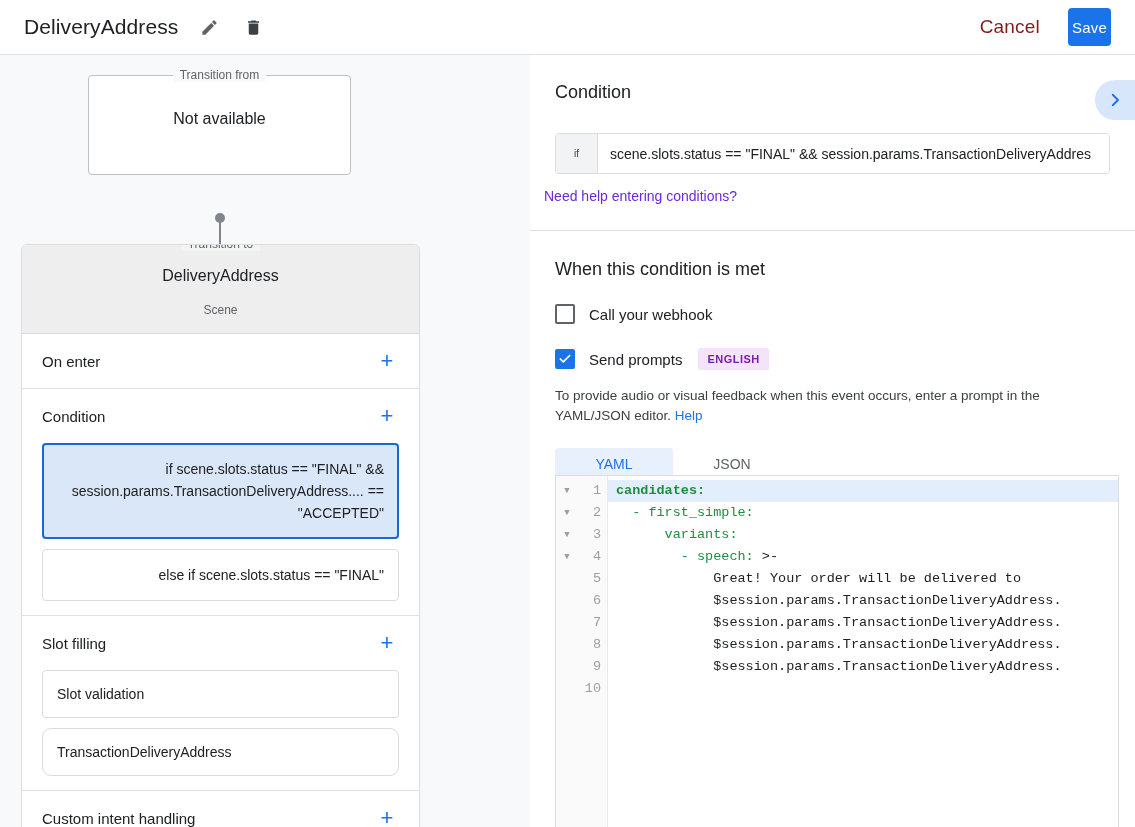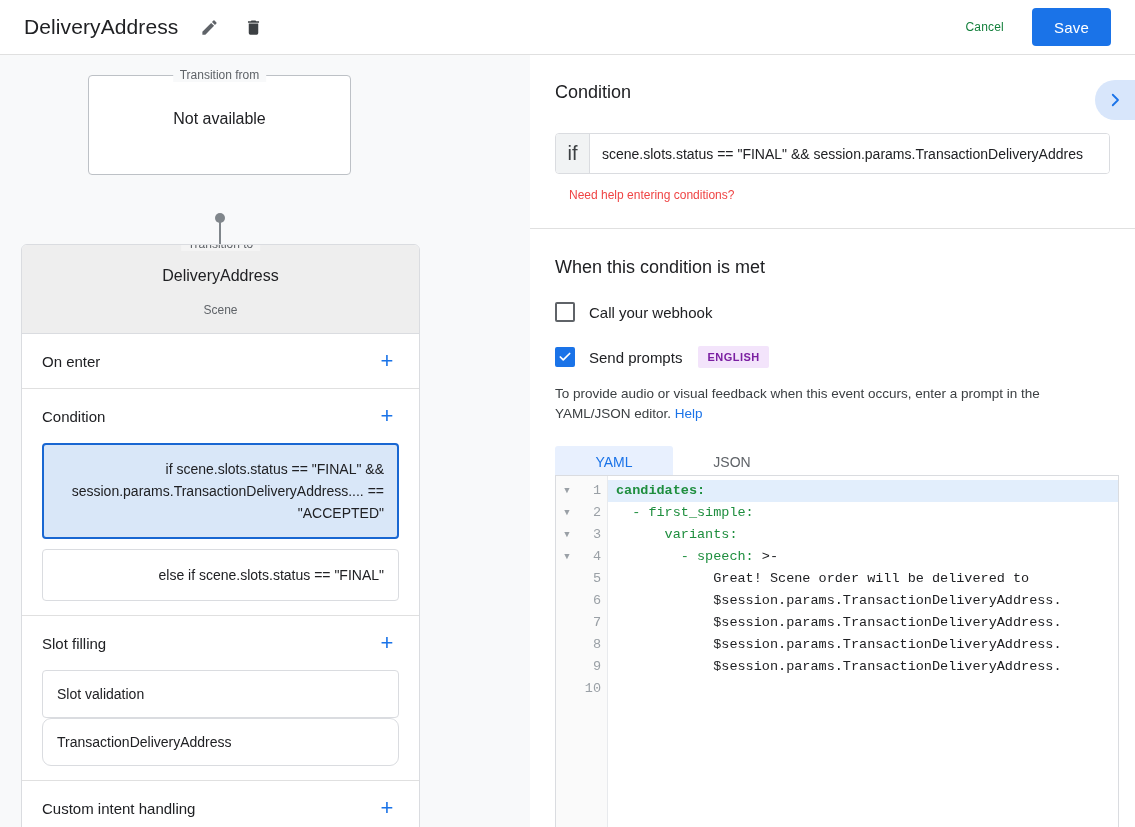--- a/index.html
+++ b/index.html
@@ -29,37 +29,37 @@
   .header-icon {
     margin-left: 20px;
     width: 22px; height: 22px;
     display: flex; align-items: center; justify-content: center;
     color: #5f6368;
     cursor: pointer;
   }
   .header-icon.trash { margin-left: 22px; }
   .header-spacer { flex: 1; }
   .btn-cancel {
-    color: #15803d;
-    font-size: 12px;
+    color: #7f1d1d;
+    font-size: 19px;
     background: transparent;
     border: none;
     padding: 8px 14px;
     cursor: pointer;
     font-family: inherit;
     letter-spacing: .2px;
   }
   .btn-save {
     margin-left: 14px; margin-right: 24px;
     background: #1a73e8;
     color: #ffffff;
     font-size: 15px;
     border: none;
     border-radius: 4px;
-    padding: 0 22px;
+    padding: 0 4px;
     height: 38px;
     cursor: pointer;
     font-family: inherit;
     font-weight: 500;
     letter-spacing: .2px;
   }
 
   
   .left-panel {
     position: absolute; left: 0; top: 55px;
@@ -175,20 +175,21 @@
 
   .slot-item {
     border: 1px solid #dadce0;
     border-radius: 4px;
     background: #ffffff;
     padding: 0 14px;
     height: 48px;
     display: flex; align-items: center;
     font-size: 14px;
     color: #202124;
+    margin-bottom: 10px;
     cursor: pointer;
   }
   .slot-item:last-child { margin-bottom: 0; border-radius: 9px; }
 
   
   .right-panel {
     position: absolute; left: 530px; top: 55px;
     width: 605px; height: 772px;
     background: #ffffff;
     overflow: hidden;
@@ -209,44 +210,44 @@
 
   .if-row {
     margin: 30px 25px 0 25px;
     display: flex;
     border: 1px solid #dadce0;
     border-radius: 4px;
     height: 41px;
     overflow: hidden;
   }
   .if-prefix {
-    width: 34px;
+    width: 42px;
     background: #f1f3f4;
     border-right: 1px solid #dadce0;
     display: flex; align-items: center; justify-content: center;
-    font-size: 20px; color: #3c4043;
+    font-size: 10px; color: #3c4043;
   }
   .if-value {
     flex: 1;
     display: flex; align-items: center;
     padding: 0 12px;
     font-size: 14px;
     color: #202124;
     white-space: nowrap;
     overflow: hidden;
     background: #ffffff;
     border: none;
     outline: none;
     font-family: inherit;
   }
   .help-link {
     display: inline-block;
-    margin: 14px 0 0 39px;
-    font-size: 12px;
-    color: #ef4444;
+    margin: 14px 0 0 14px;
+    font-size: 14px;
+    color: #6d28d9;
     cursor: pointer;
     text-decoration: none;
   }
   .rp-divider {
     margin-top: 25px;
     border-top: 1px solid #e0e0e0;
   }
 
   .rp-met-title {
     font-size: 18px; color: #202124;
@@ -515,21 +516,21 @@
           <div class="num-cell">7</div>
           <div class="num-cell">8</div>
           <div class="num-cell">9</div>
           <div class="num-cell">10</div>
         </div>
       <div class="code-area">
           <div class="code-line hl"><span class="tok-key">candidates:</span></div>
           <div class="code-line"><span class="tok-key">  - first_simple:</span></div>
           <div class="code-line"><span class="tok-key">      variants:</span></div>
           <div class="code-line"><span class="tok-key">        - speech:</span><span class="tok-plain"> &gt;-</span></div>
-          <div class="code-line"><span class="tok-plain">            Great! Scene order will be delivered to</span></div>
+          <div class="code-line"><span class="tok-plain">            Great! Your order will be delivered to</span></div>
           <div class="code-line"><span class="tok-plain">            $session.params.TransactionDeliveryAddress.</span></div>
           <div class="code-line"><span class="tok-plain">            $session.params.TransactionDeliveryAddress.</span></div>
           <div class="code-line"><span class="tok-plain">            $session.params.TransactionDeliveryAddress.</span></div>
           <div class="code-line"><span class="tok-plain">            $session.params.TransactionDeliveryAddress.</span></div>
           <div class="code-line"></div>
         </div>
     </div>
 
   </div>
 </div>

